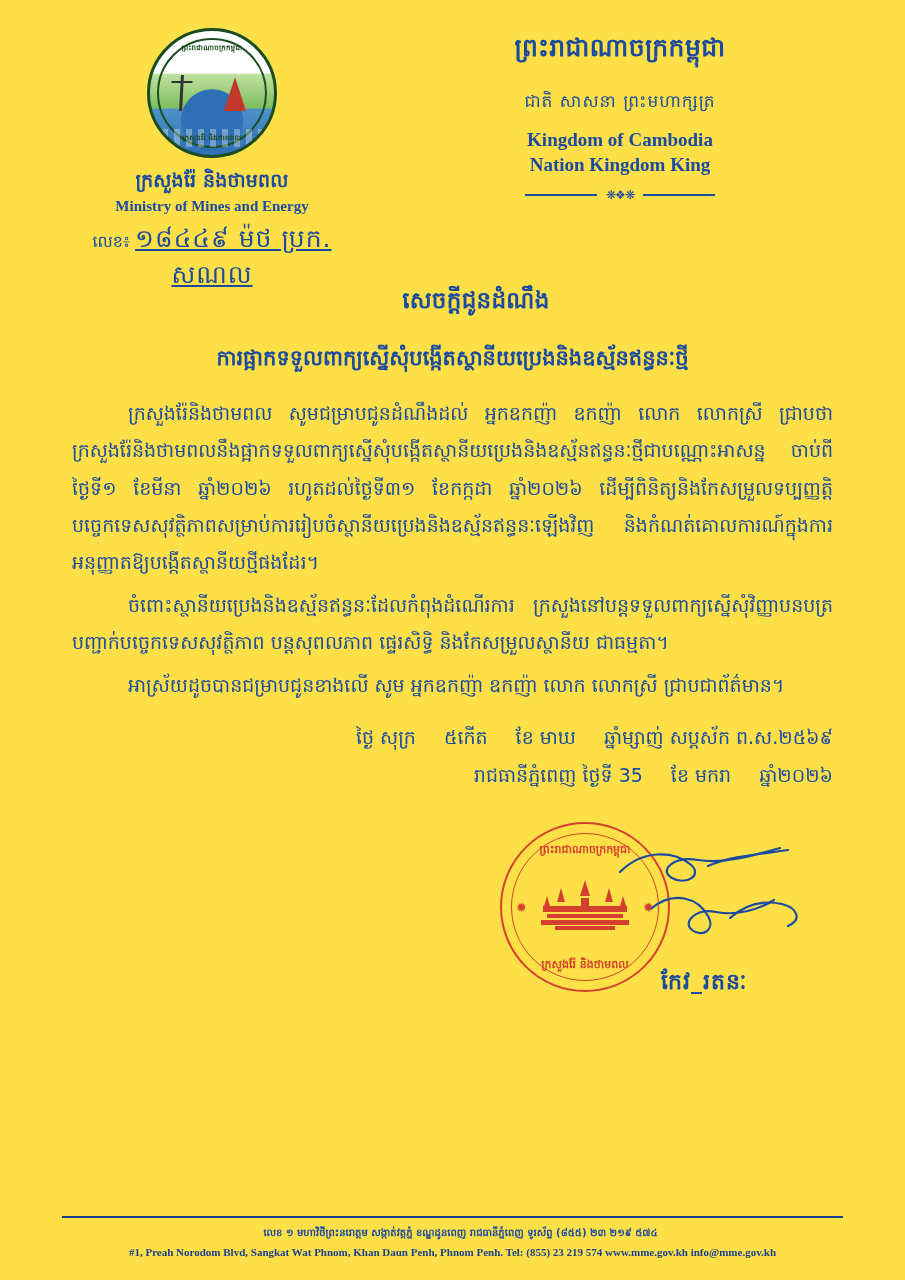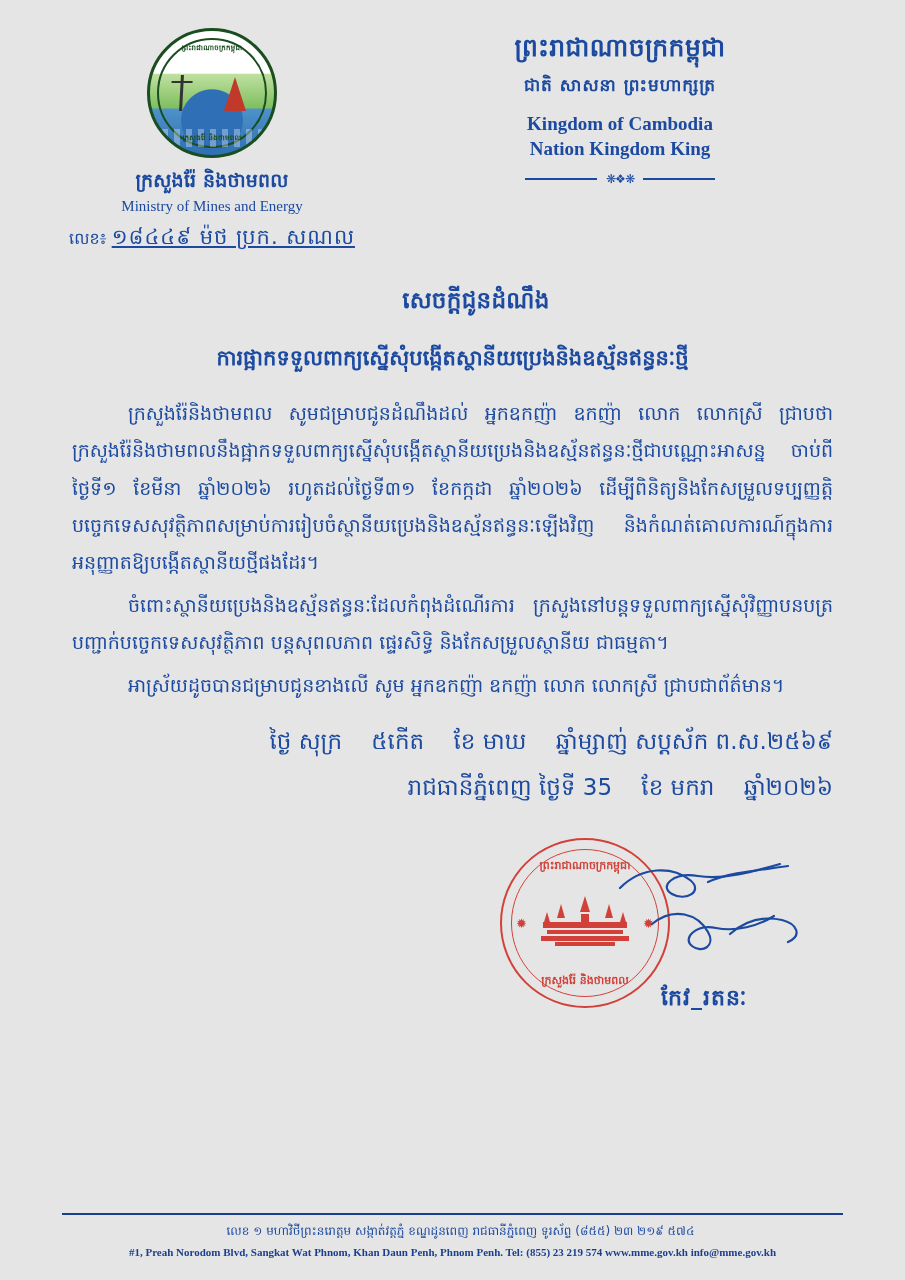--- a/index.html
+++ b/index.html
@@ -10,21 +10,21 @@
   body {
     width: 905px; height: 1280px;
     font-family: "DejaVu Sans", "Liberation Sans", sans-serif;
     color: #111;
     position: relative;
     overflow: hidden;
   }
   .page {
     position: relative;
     width: 905px; height: 1280px;
-    background: #e5e5e5;
+    background: #fde047;
   }
 
   
   .header {
     position: relative;
     height: 270px;
   }
   .emblem-block {
     position: absolute;
     left: 62px; top: 28px;
@@ -92,50 +92,50 @@
     font-size: 19px;
     color: #1b4aa0;
     font-weight: bold;
     letter-spacing: .2px;
   }
   .ministry-en {
     margin-top: 2px;
     font-family: "Liberation Serif", serif;
     font-size: 15px;
     color: #1b4aa0;
-    font-weight: normal;
+    font-weight: bold;
   }
   .refline {
     margin-top: 8px;
     font-size: 16px;
     color: #1b4aa0;
   }
   .refline .ref-num {
-    font-size: 21px;
+    font-size: 25px;
     text-decoration: underline;
     letter-spacing: 1px;
   }
 
   .kingdom-block {
     position: absolute;
     right: 70px; top: 32px;
     width: 430px;
     text-align: center;
   }
   .kingdom-kh1 {
     font-size: 25px;
     color: #1b4aa0;
     font-weight: bold;
     letter-spacing: .4px;
   }
   .kingdom-kh2 {
-    margin-top: 6px;
+    margin-top: 22px;
     font-size: 17px;
     color: #1b4aa0;
-    font-weight: bold;
+    font-weight: normal;
     letter-spacing: 1px;
   }
   .kingdom-en1 {
     margin-top: 14px;
     font-family: "Liberation Serif", serif;
     font-size: 19px;
     color: #1b4aa0;
     font-weight: bold;
   }
   .kingdom-en2 {
@@ -202,21 +202,21 @@
     font-size: 19px;
     color: #1b4aa0;
     line-height: 1.95;
     text-align: justify;
   }
   .body-block p { margin: 0 0 6px 0; text-indent: 56px; }
 
   
   .date-block {
     margin: 14px 72px 0 0;
-    font-size: 23px;
+    font-size: 19px;
     color: #1b4aa0;
     text-align: right;
     line-height: 2.0;
   }
   .date-block .seg { margin-left: 22px; }
   .hand { color: #1b4aa0; }
 
   
   .sign-area {
     position: relative;
@@ -280,23 +280,23 @@
   .footer {
     position: absolute;
     left: 0; right: 0; bottom: 22px;
   }
   .footer-rule {
     margin: 0 62px 8px 62px;
     border-top: 2px solid #1b3f8f;
   }
   .footer-kh {
     text-align: center;
-    font-size: 12px;
-    color: #1b4aa0;
-    font-weight: normal;
+    font-size: 10px;
+    color: #1b4aa0;
+    font-weight: bold;
     margin-left: 16px;
   }
   .footer-en {
     margin-top: 5px;
     text-align: center;
     font-family: "Liberation Serif", serif;
     font-size: 11px;
     color: #1b3f8f;
     font-weight: bold;
   }

